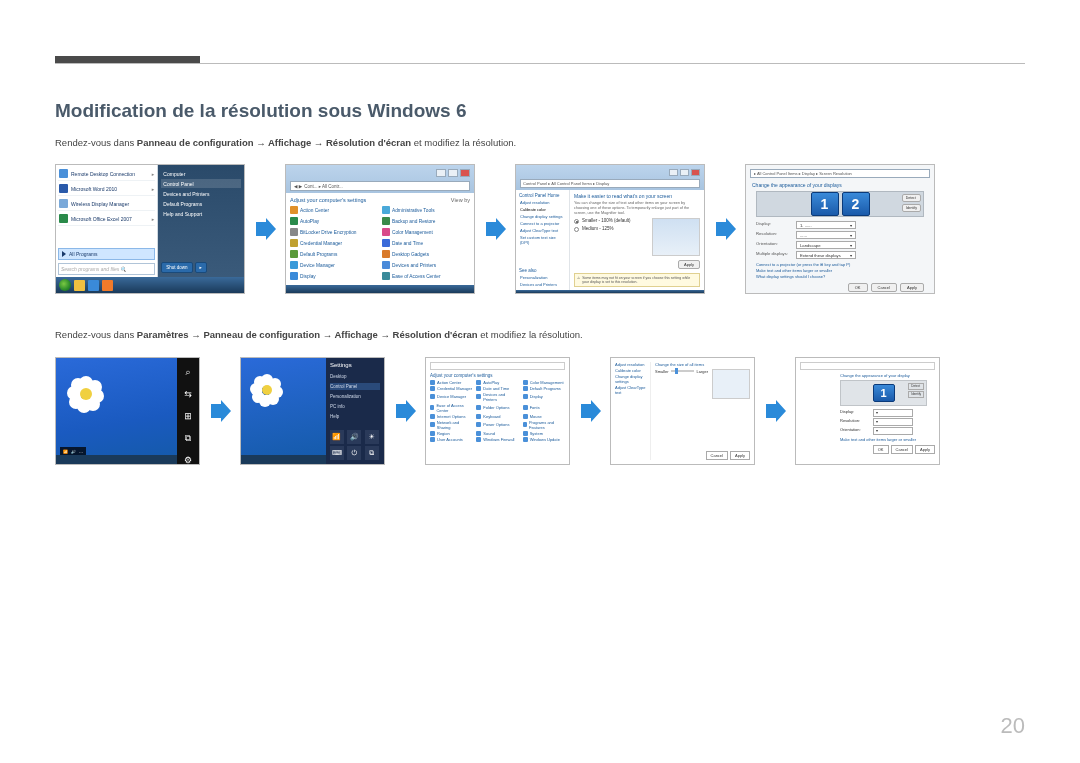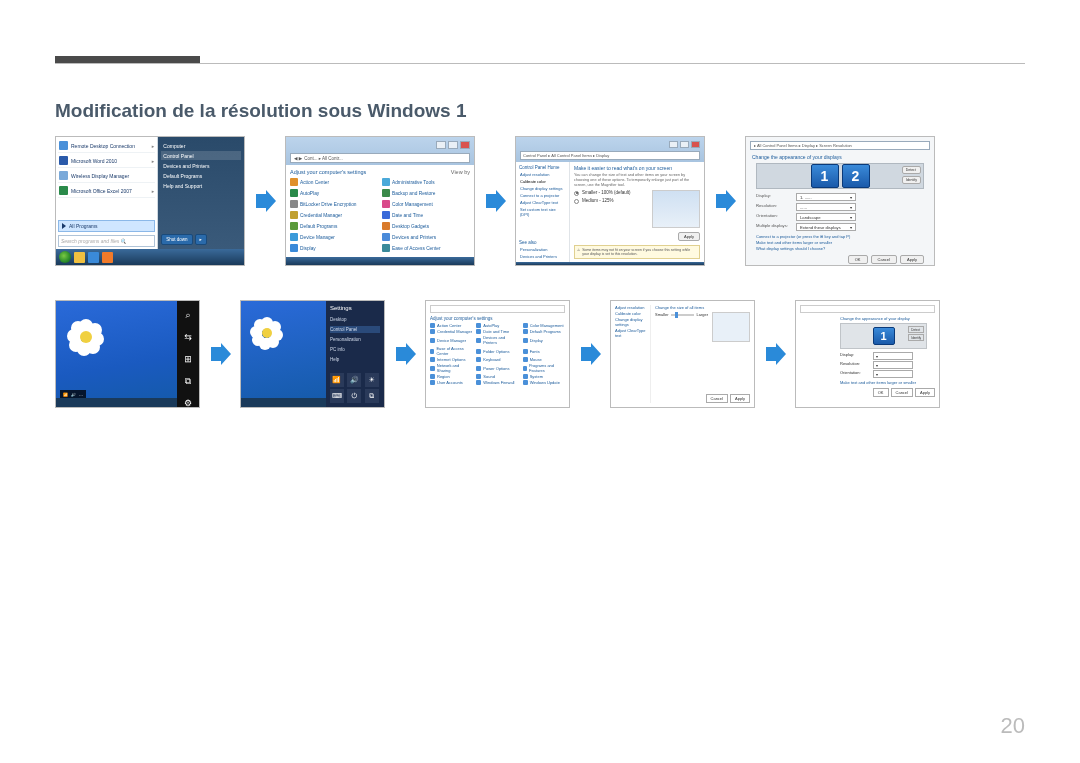--- a/index.html
+++ b/index.html
@@ -209,21 +209,26 @@
   .w8s5 .br .b{border:1px solid #aaa;padding:1px 4px;}
 </style>
 </head>
 <body>
 
 <div class="top-rule"></div>
 <div class="top-tab"></div>
 
 <div class="content">
 
-  <h2 class="section-title">Modification de la résolution sous Windows 1</h2>
+  <h2 class="section-title">Modification de la résolution sous Windows 6</h2>
+  <p class="instruction">
+    <span>Rendez-vous dans </span>
+    <b>Panneau de configuration → Affichage → Résolution d'écran</b>
+    <span> et modifiez la résolution.</span>
+  </p>
 
   <div class="step-row win7">
 
     <div class="step-img w7s1">
       <div class="main">
         <div class="left">
           <div class="row">
               <span class="ico" style="background:#4a90d9"></span>
               <span class="txt">Remote Desktop Connection</span>
               <span class="chev">▸</span>
@@ -460,20 +465,25 @@
         <span>What display settings should I choose?</span>
       </div>
       <div class="btnrow">
         <span class="b">OK</span>
         <span class="b">Cancel</span>
         <span class="b">Apply</span>
       </div>
     </div>
   </div>
 
+  <p class="instruction">
+    <span>Rendez-vous dans </span>
+    <b>Paramètres → Panneau de configuration → Affichage → Résolution d'écran</b>
+    <span> et modifiez la résolution.</span>
+  </p>
 
   <div class="step-row win8">
 
     <div class="step-img w8s1">
       <div class="desk">
         <div class="flower">
           <div class="petal p1"></div>
             <div class="petal p2"></div>
             <div class="petal p3"></div>
             <div class="petal p4"></div>

